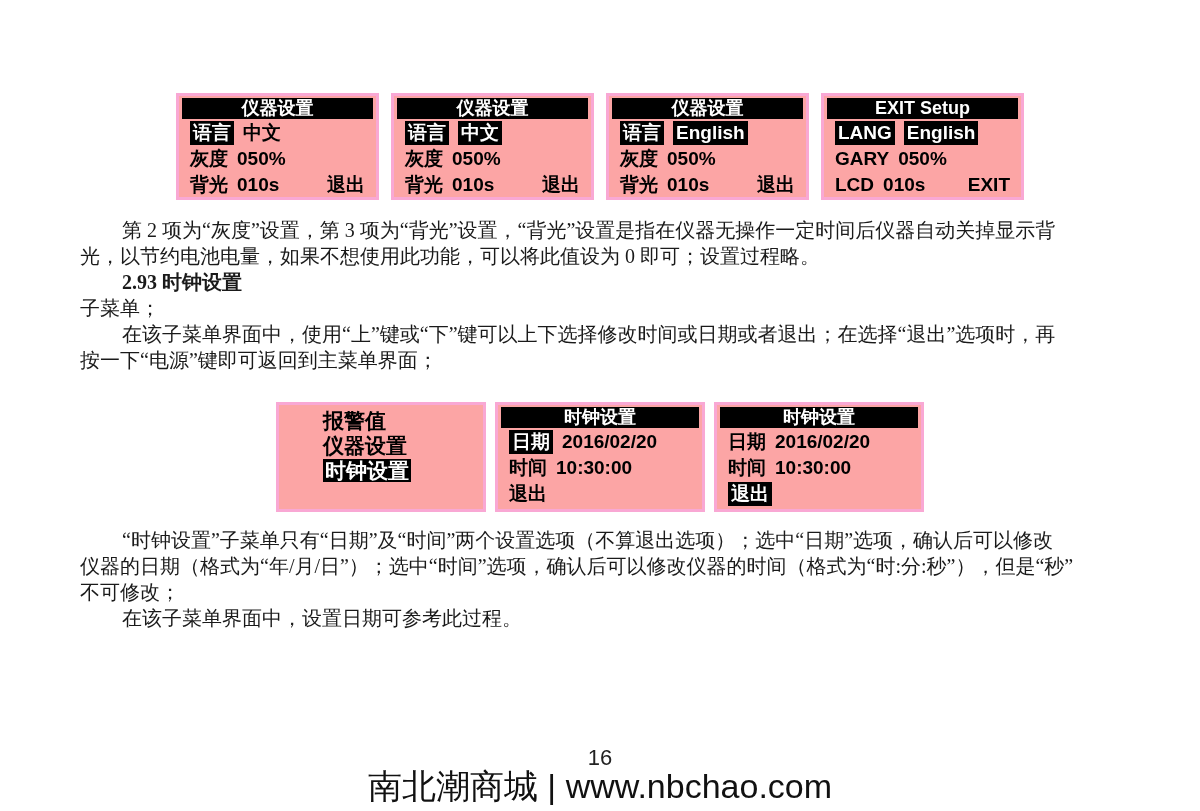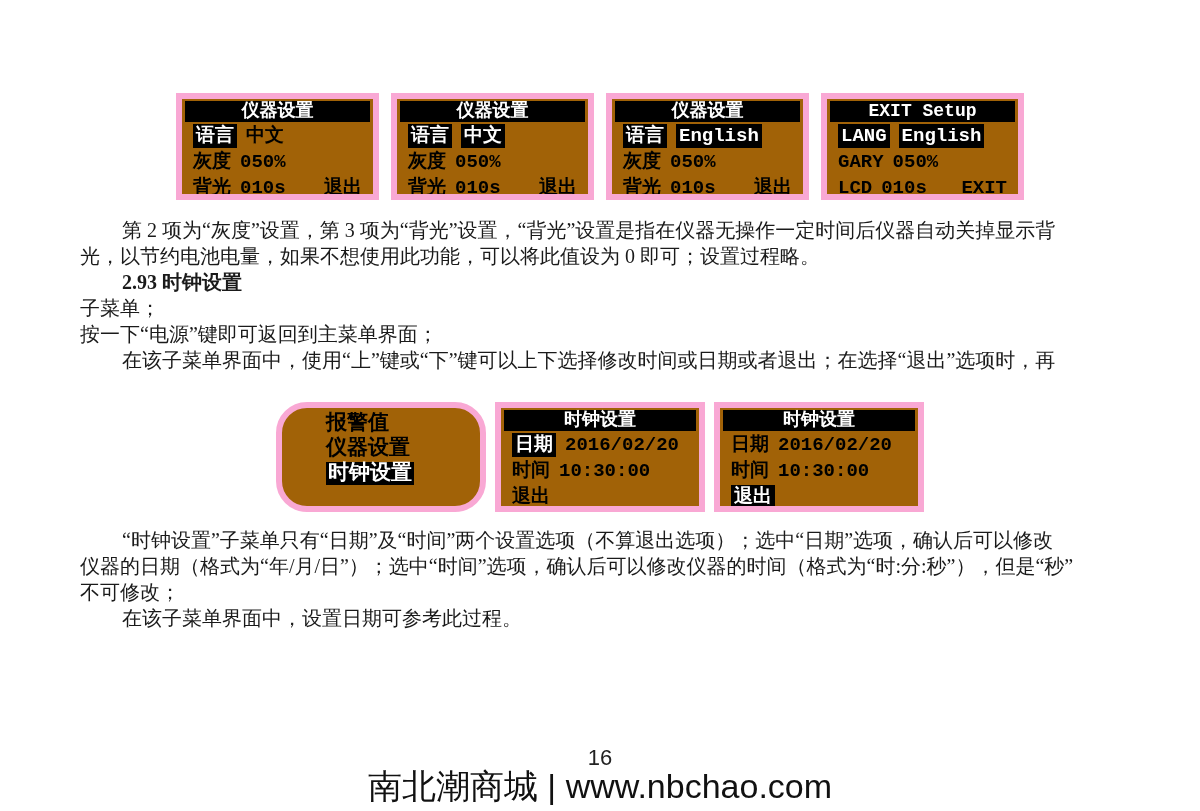--- a/index.html
+++ b/index.html
@@ -1,35 +1,35 @@
 <!DOCTYPE html>
 <html><head>
 <meta charset="utf-8">
 <style>
   html,body{margin:0;padding:0;background:#fff;}
   .page{position:relative;width:1200px;height:811px;background:#ffffff;overflow:hidden;
         font-family:"Liberation Serif",serif;color:#1a1a1a;}
 
   
-  .lcd{background:#a16207;border:6px solid #f9a8d4;box-sizing:border-box;color:#000;
-       font-family:Liberation Mono, monospace;font-weight:bold;overflow:hidden;}
+  .lcd{background:#fca5a5;border:3px solid #f9a8d4;box-sizing:border-box;color:#000;
+       font-family:Liberation Sans, sans-serif;font-weight:bold;overflow:hidden;}
   .lcd-title{background:#000;color:#fff;text-align:center;font-size:18px;
              line-height:21px;height:21px;margin:2px 3px 1px 3px;}
   .lcd-row{display:flex;align-items:center;height:26px;font-size:19px;
            gap:9px;padding:0 11px;white-space:nowrap;}
   .cell{display:inline-block;line-height:24px;}
   .hl{background:#000;color:#fff;padding:0 3px;}
   .right{margin-left:auto;}
 
   .row-top{position:absolute;top:93px;left:0;right:0;display:flex;justify-content:center;gap:12px;}
   .row-top .lcd{width:203px;height:107px;}
 
   .row-mid{position:absolute;top:402px;left:0;right:0;display:flex;justify-content:center;gap:9px;}
   .row-mid .lcd{width:210px;height:110px;}
-  .lcd-menu{width:212px;border-radius:31px;}
+  .lcd-menu{width:212px;}
   .menu-list{padding:3px 0 0 44px;}
   .menu-item{font-size:21px;line-height:25px;height:25px;white-space:nowrap;}
   .menu-item .hl{padding:0 2px;}
 
   
   .textblock{position:absolute;left:80px;width:1075px;}
   .tb1{top:217px;}
   .tb2{top:527px;}
   .line{font-size:20px;line-height:26px;height:26px;white-space:nowrap;}
   .indent{text-indent:42px;}
@@ -116,22 +116,22 @@
       </div>
     </div>
 
   </div>
 
   <div class="textblock tb1">
     <div class="line indent">第 2 项为“灰度”设置，第 3 项为“背光”设置，“背光”设置是指在仪器无操作一定时间后仪器自动关掉显示背</div>
     <div class="line">光，以节约电池电量，如果不想使用此功能，可以将此值设为 0 即可；设置过程略。</div>
     <div class="line indent heading">2.93 时钟设置</div>
     <div class="line">子菜单；</div>
+    <div class="line indent">在该子菜单界面中，使用“上”键或“下”键可以上下选择修改时间或日期或者退出；在选择“退出”选项时，再</div>
     <div class="line">按一下“电源”键即可返回到主菜单界面；</div>
-    <div class="line indent">在该子菜单界面中，使用“上”键或“下”键可以上下选择修改时间或日期或者退出；在选择“退出”选项时，再</div>
   </div>
 
   <div class="row-mid">
 
     <div class="lcd lcd-menu">
       <div class="menu-list">
         <div class="menu-item">报警值</div>
         <div class="menu-item">仪器设置</div>
         <div class="menu-item"><span class="hl">时钟设置</span></div>
       </div>

